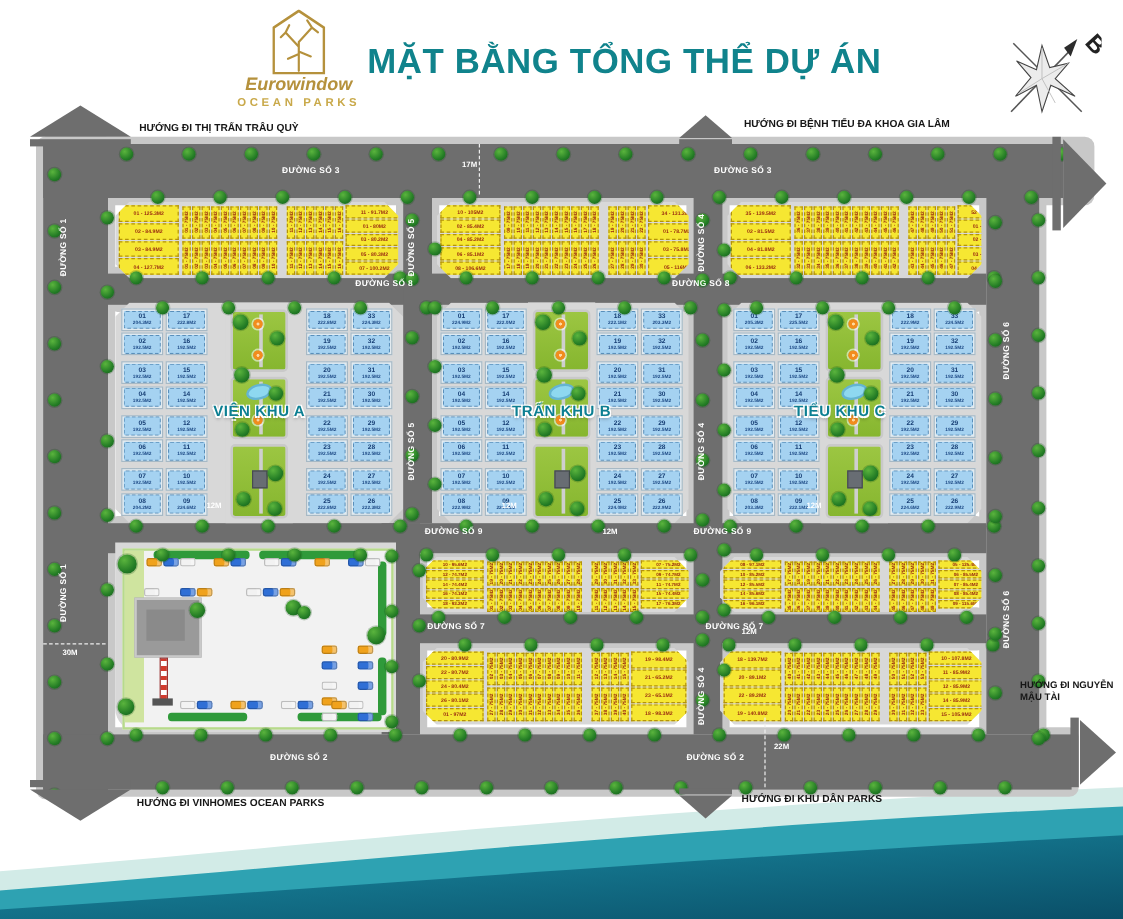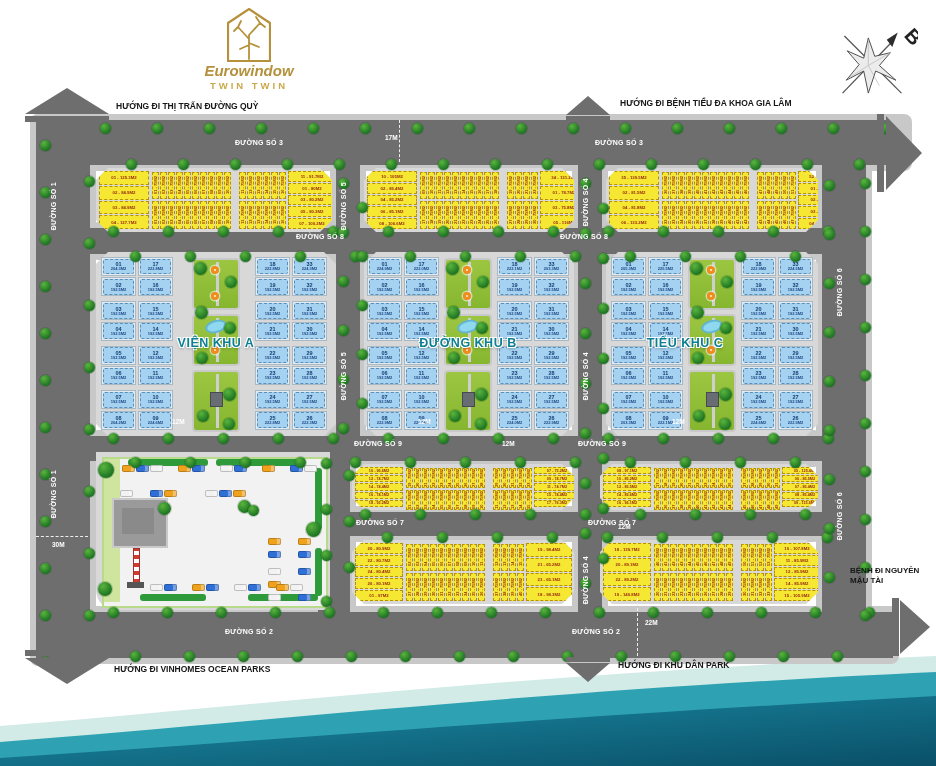--- a/index.html
+++ b/index.html
@@ -1636,22 +1636,22 @@
       <div class="pbuild" style="position: absolute; left: 706px; top: 392px; width: 11px; height: 13px;"></div>
       <div class="tree" style="position: absolute; left: 690px; top: 262px; width: 13px; height: 13px;"></div>
       <div class="tree" style="position: absolute; left: 721px; top: 276px; width: 12px; height: 12px;"></div>
       <div class="tree" style="position: absolute; left: 691px; top: 306px; width: 13px; height: 13px;"></div>
       <div class="tree" style="position: absolute; left: 720px; top: 322px; width: 12px; height: 12px;"></div>
       <div class="tree" style="position: absolute; left: 692px; top: 352px; width: 12px; height: 12px;"></div>
       <div class="tree" style="position: absolute; left: 719px; top: 388px; width: 13px; height: 13px;"></div>
       <div class="tree" style="position: absolute; left: 693px; top: 410px; width: 12px; height: 12px;"></div>
       <div class="tree" style="position: absolute; left: 719px; top: 418px; width: 12px; height: 12px;"></div>
       <div class="zone" style="left: 216px; top: 336px;">VIỆN KHU A</div>
-      <div class="zone" style="left: 468px; top: 336px;">ĐƯỜNG KHU B</div>
-      <div class="zone" style="left: 685px; top: 336px;">TIỂU KHU C</div>
+      <div class="zone" style="left: 468px; top: 336px;">TRẤN KHU B</div>
+      <div class="zone" style="left: 700px; top: 336px;">TIỂU KHU C</div>
       <div class="pad" style="position: absolute; left: 96px; top: 452px; width: 234px; height: 158px; border-radius: 0px 0px 0px 20px;"></div>
       <div style="position: absolute; left: 102px; top: 457px; width: 222px; height: 147px; background: rgb(242, 242, 242); border: 2px solid rgb(183, 218, 139);"></div>
       <div style="position: absolute; left: 104px; top: 459px; width: 16px; height: 143px; background: rgb(207, 228, 159);"></div>
       <div class="hedge" style="position: absolute; left: 128px; top: 459px; width: 80px; height: 7px;"></div>
       <div class="hedge" style="position: absolute; left: 216px; top: 459px; width: 86px; height: 7px;"></div>
       <div class="hedge" style="position: absolute; left: 140px; top: 594px; width: 66px; height: 7px;"></div>
       <div class="hedge" style="position: absolute; left: 248px; top: 594px; width: 70px; height: 7px;"></div>
       <div class="hedge" style="position: absolute; left: 315px; top: 468px; width: 7px; height: 62px;"></div>
       <div class="hedge" style="position: absolute; left: 315px; top: 548px; width: 7px; height: 48px;"></div>
       <div style="position: absolute; left: 112px; top: 498px; width: 52px; height: 46px; background: rgb(154, 154, 154); border: 2px solid rgb(201, 201, 201); z-index: 4;"></div>
@@ -1938,33 +1938,34 @@
       <div class="tri" style="position: absolute; left: 566px; top: 96px; width: 0px; height: 0px; border-left: 22px solid transparent; border-right: 22px solid transparent; border-bottom: 19px solid rgb(110, 110, 110);"></div>
       <div class="bar" style="position: absolute; left: 566px; top: 116px; width: 44px; height: 5px;"></div>
       <div class="tri" style="position: absolute; left: 886px; top: 116px; width: 0px; height: 0px; border-top: 37px solid transparent; border-bottom: 37px solid transparent; border-left: 36px solid rgb(110, 110, 110);"></div>
       <div class="bar" style="position: absolute; left: 877px; top: 114px; width: 7px; height: 78px;"></div>
       <div class="tri" style="position: absolute; left: 25px; top: 658px; width: 0px; height: 0px; border-left: 42px solid transparent; border-right: 42px solid transparent; border-top: 26px solid rgb(110, 110, 110);"></div>
       <div class="bar" style="position: absolute; left: 25px; top: 650px; width: 84px; height: 6px;"></div>
       <div class="tri" style="position: absolute; left: 566px; top: 663px; width: 0px; height: 0px; border-left: 22px solid transparent; border-right: 22px solid transparent; border-top: 19px solid rgb(110, 110, 110);"></div>
       <div class="bar" style="position: absolute; left: 566px; top: 657px; width: 44px; height: 5px;"></div>
       <div class="tri" style="position: absolute; left: 900px; top: 600px; width: 0px; height: 0px; border-top: 27px solid transparent; border-bottom: 27px solid transparent; border-left: 30px solid rgb(110, 110, 110);"></div>
       <div class="bar" style="position: absolute; left: 892px; top: 598px; width: 7px; height: 58px;"></div>
-      <div class="dirlabel" style="left: 116px; top: 101px;">HƯỚNG ĐI THỊ TRẤN ĐƯỜNG QUỲ</div>
+      <div class="dirlabel" style="left: 116px; top: 101px;">HƯỚNG ĐI THỊ TRẤN TRÂU QUỲ</div>
       <div class="dirlabel" style="left: 620px; top: 98px;">HƯỚNG ĐI BỆNH TIỂU ĐA KHOA GIA LÂM</div>
       <div class="dirlabel" style="left: 114px; top: 664px;">HƯỚNG ĐI VINHOMES OCEAN PARKS</div>
-      <div class="dirlabel" style="left: 618px; top: 660px;">HƯỚNG ĐI KHU DÂN PARK</div>
-      <div class="dirlabel" style="left: 850px; top: 566px; width: 84px; white-space: normal; line-height: 1.25; font-size: 8px;">BỆNH ĐI NGUYỄN MẬU TÀI</div>
+      <div class="dirlabel" style="left: 618px; top: 660px;">HƯỚNG ĐI KHU DÂN PARKS</div>
+      <div class="dirlabel" style="left: 850px; top: 566px; width: 84px; white-space: normal; line-height: 1.25; font-size: 8px;">HƯỚNG ĐI NGUYỄN MẬU TÀI</div>
     </div>
 
   <svg id="logo" style="left:227px;top:8px" width="44" height="54" viewBox="0 0 44 54">
     <polygon points="22,1 43,15 43,53 1,53 1,15" fill="none" stroke="#b5913c" stroke-width="2.2"></polygon>
     <path d="M22,51 V27 M22,31 L11,19 M22,27 L33,15 M22,37 L13,41 M22,35 L32,39 M11,19 L7,23 M11,19 L14,13 M33,15 L29,9 M33,15 L38,19" fill="none" stroke="#b5913c" stroke-width="1.8" stroke-linecap="round"></path>
   </svg>
   <div id="brand">Eurowindow</div>
-  <div id="brandsub">TWIN TWIN</div>
+  <div id="brandsub">OCEAN PARKS</div>
+  <div id="title">MẶT BẰNG TỔNG THỂ DỰ ÁN</div>
 
   <svg id="compass" style="left:826px;top:12px" width="92" height="96" viewBox="0 0 100 104">
     <line x1="18" y1="88" x2="70" y2="34" stroke="#555" stroke-width="1.4"></line>
     <line x1="20" y1="26" x2="82" y2="88" stroke="#555" stroke-width="1.4"></line>
     <polygon points="46,28 53,48 70,44 58,58 76,74 54,64 46,88 41,64 22,74 36,57 23,42 41,50" fill="#ececec" stroke="#444" stroke-width="1"></polygon>
     <path d="M46,58 L46,30 M46,58 L70,44 M46,58 L24,72 M46,58 L58,80" stroke="#bbb" stroke-width=".8"></path>
     <polygon points="66,30 78,22 72,38" fill="#2c2c2c"></polygon>
     <text x="84" y="26" font-size="22" font-weight="bold" fill="#222" transform="rotate(48 84 26)" font-family="Liberation Sans, sans-serif">B</text>
   </svg>
 </div>

